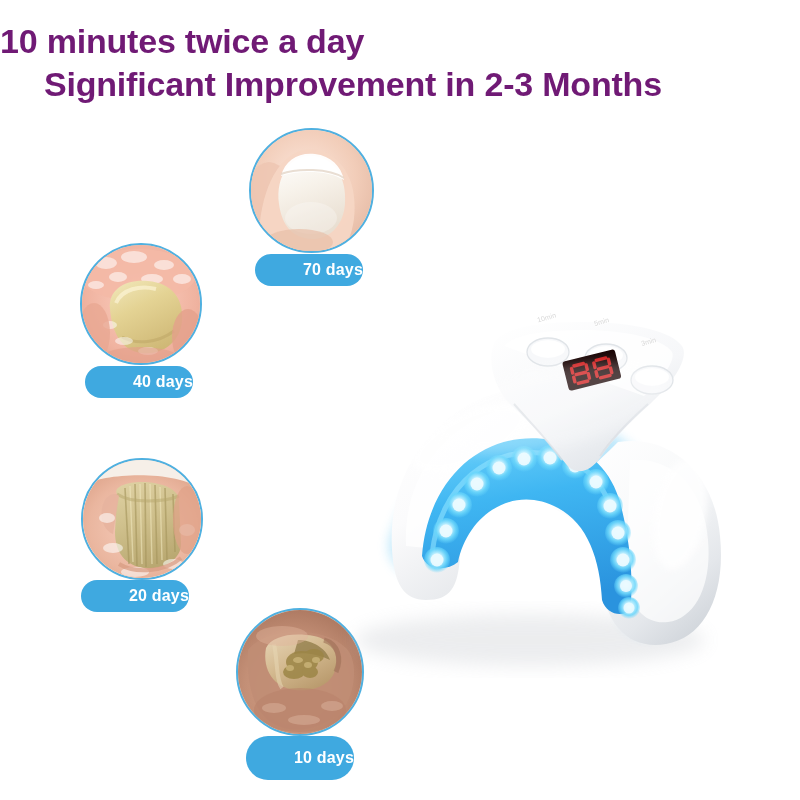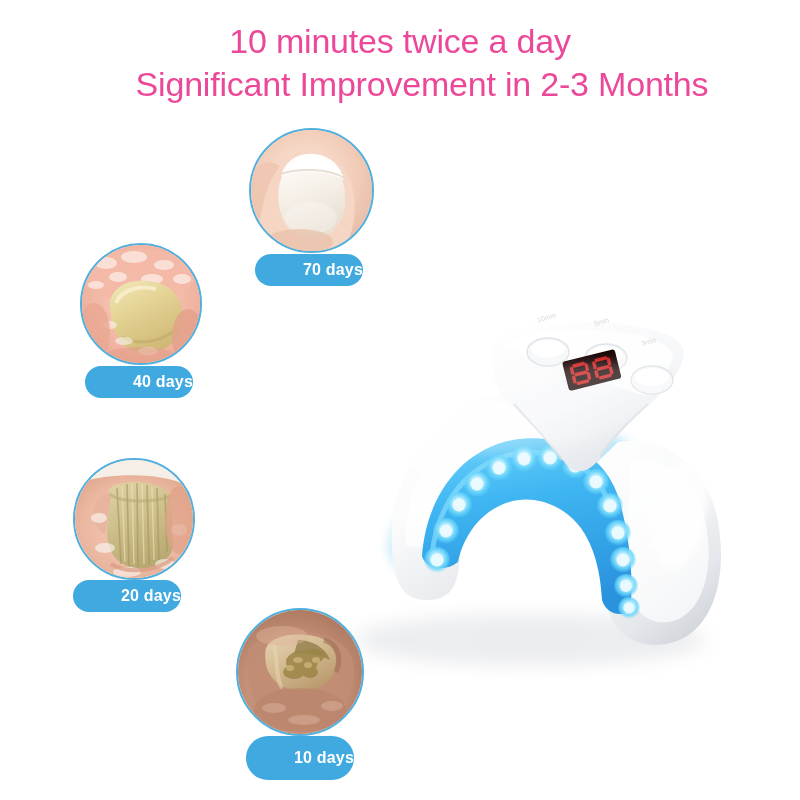--- a/index.html
+++ b/index.html
@@ -5,22 +5,22 @@
   html,body{margin:0;padding:0;}
   body{
     width:800px;height:800px;background:#ffffff;
     font-family:"Liberation Sans", sans-serif;
     overflow:hidden;position:relative;
   }
   #stage{position:absolute;inset:0;width:800px;height:800px;}
 
   
   .headline{
-    position:absolute;left:0;top:20px;width:800px;text-align:center;
-    color:#ec4899;font-size:34px;line-height:1.26;font-weight:400;
+    position:absolute;left:0;top:20px;width:800px;text-align:left;
+    color:#701a75;font-size:34px;line-height:1.26;font-weight:700;
     letter-spacing:-0.2px;
   }
   .headline .l2{display:block;white-space:nowrap;margin-left:44px;}
 
   
   .card{position:absolute;}
   .photo{
     border-radius:50%;
     border:2px solid #4fb0e0;
     background:#f3dccd;
@@ -130,21 +130,21 @@
         <ellipse cx="12" cy="88" rx="16" ry="30" fill="#e9a792" opacity="0.8"></ellipse>
         <ellipse cx="106" cy="92" rx="16" ry="28" fill="#e3a08b" opacity="0.8"></ellipse>
         <ellipse cx="58" cy="114" rx="40" ry="12" fill="#e3a08b" opacity="0.65"></ellipse>
       </svg>
     </div>
     <div class="badge" style="left:5px;top:123px;width:108px;height:32px;">
       <span>40 days</span>
     </div>
   </div>
 
-  <div class="card" style="left:73px;top:458px;">
+  <div class="card" style="left:81px;top:458px;">
     <div class="photo" style="width:122px;height:122px;">
       <svg width="118" height="118" viewBox="0 0 118 118">
         <defs>
           <radialGradient id="sk20" cx="50%" cy="50%" r="75%">
             <stop offset="0%" stop-color="#f7cdbc"></stop>
             <stop offset="60%" stop-color="#eab69f"></stop>
             <stop offset="100%" stop-color="#d79a80"></stop>
           </radialGradient>
           <linearGradient id="nl20" x1="0.2" y1="0" x2="0.5" y2="1">
             <stop offset="0%" stop-color="#ded0a2"></stop>

